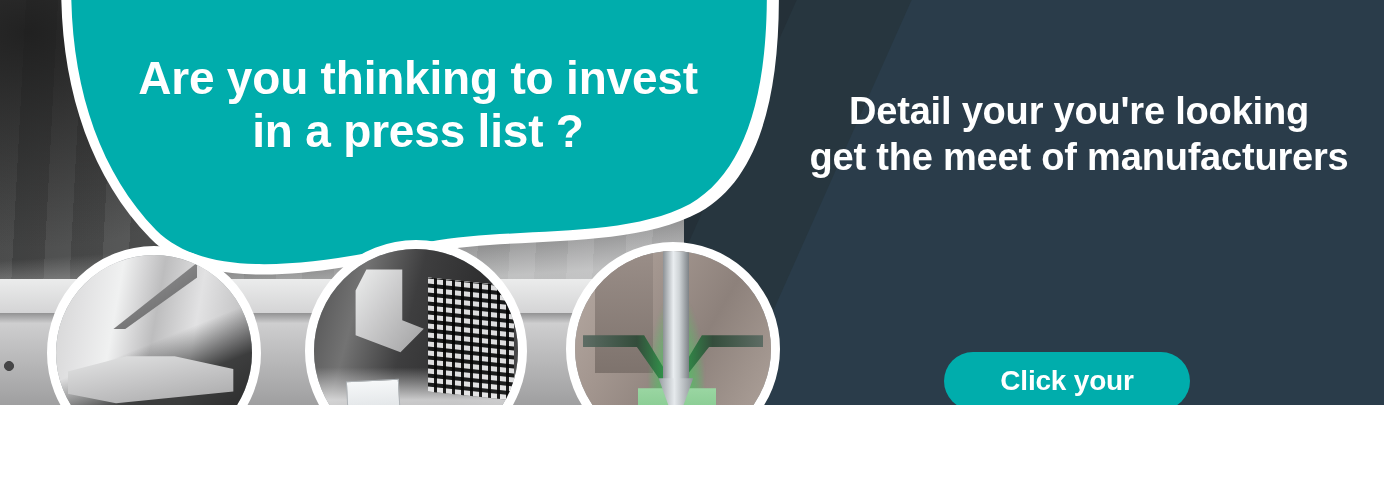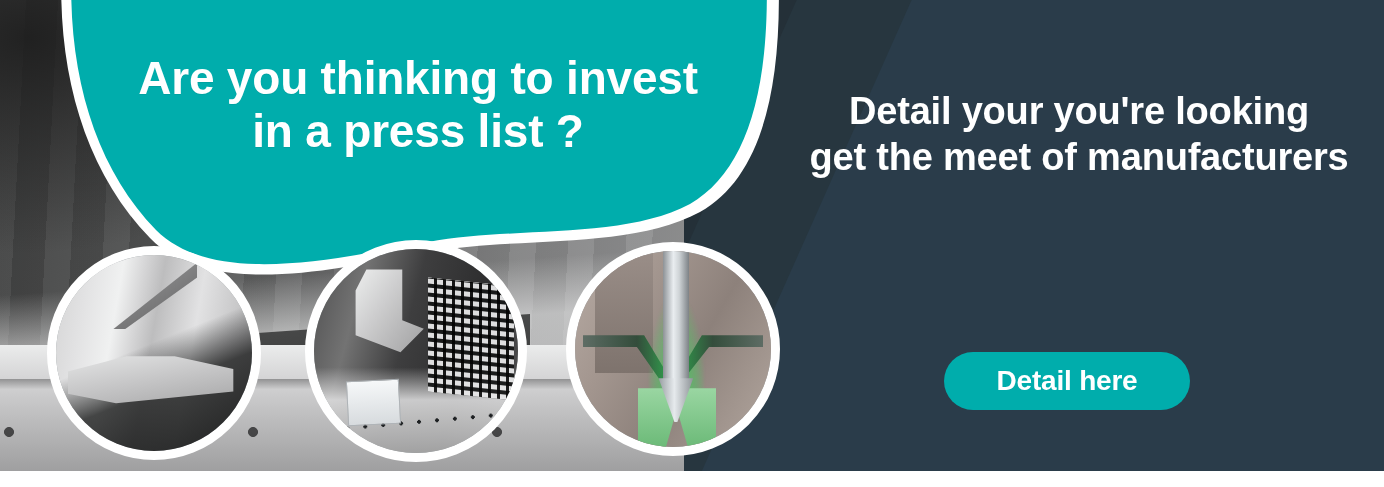--- a/index.html
+++ b/index.html
@@ -5,21 +5,21 @@
   * { margin:0; padding:0; box-sizing:border-box; }
   html,body { background:#ffffff; }
   body {
     font-family: "Liberation Sans", sans-serif;
     -webkit-font-smoothing: antialiased;
   }
 
   .banner {
     position: relative;
     width: 1384px;
-    height: 471px;
+    height: 405px;
     overflow: hidden;
     background: #be185d;
   }
 
   
   .photo-bg {
     position:absolute; inset:0;
     background:
       
       radial-gradient(ellipse 420px 300px at 2% 8%, rgba(28,30,32,.92), rgba(28,30,32,0) 72%),
@@ -229,21 +229,21 @@
   <div class="headline">
     <span>Are you thinking to invest</span>
     <span class="l2">in a press list ?</span>
   </div>
 
   <div class="right-copy">
     <span>Detail your you're looking</span>
     <span>get the meet of manufacturers</span>
   </div>
 
-  <button class="cta">Detail here</button>
+  <button class="cta">Click your</button>
 
   <div class="circle" id="circle-1">
     <div class="inner"></div>
   </div>
 
   <div class="circle" id="circle-2">
     <div class="inner"></div>
     <div class="c2-holes"></div>
     <div class="c2-card"></div>
   </div>

